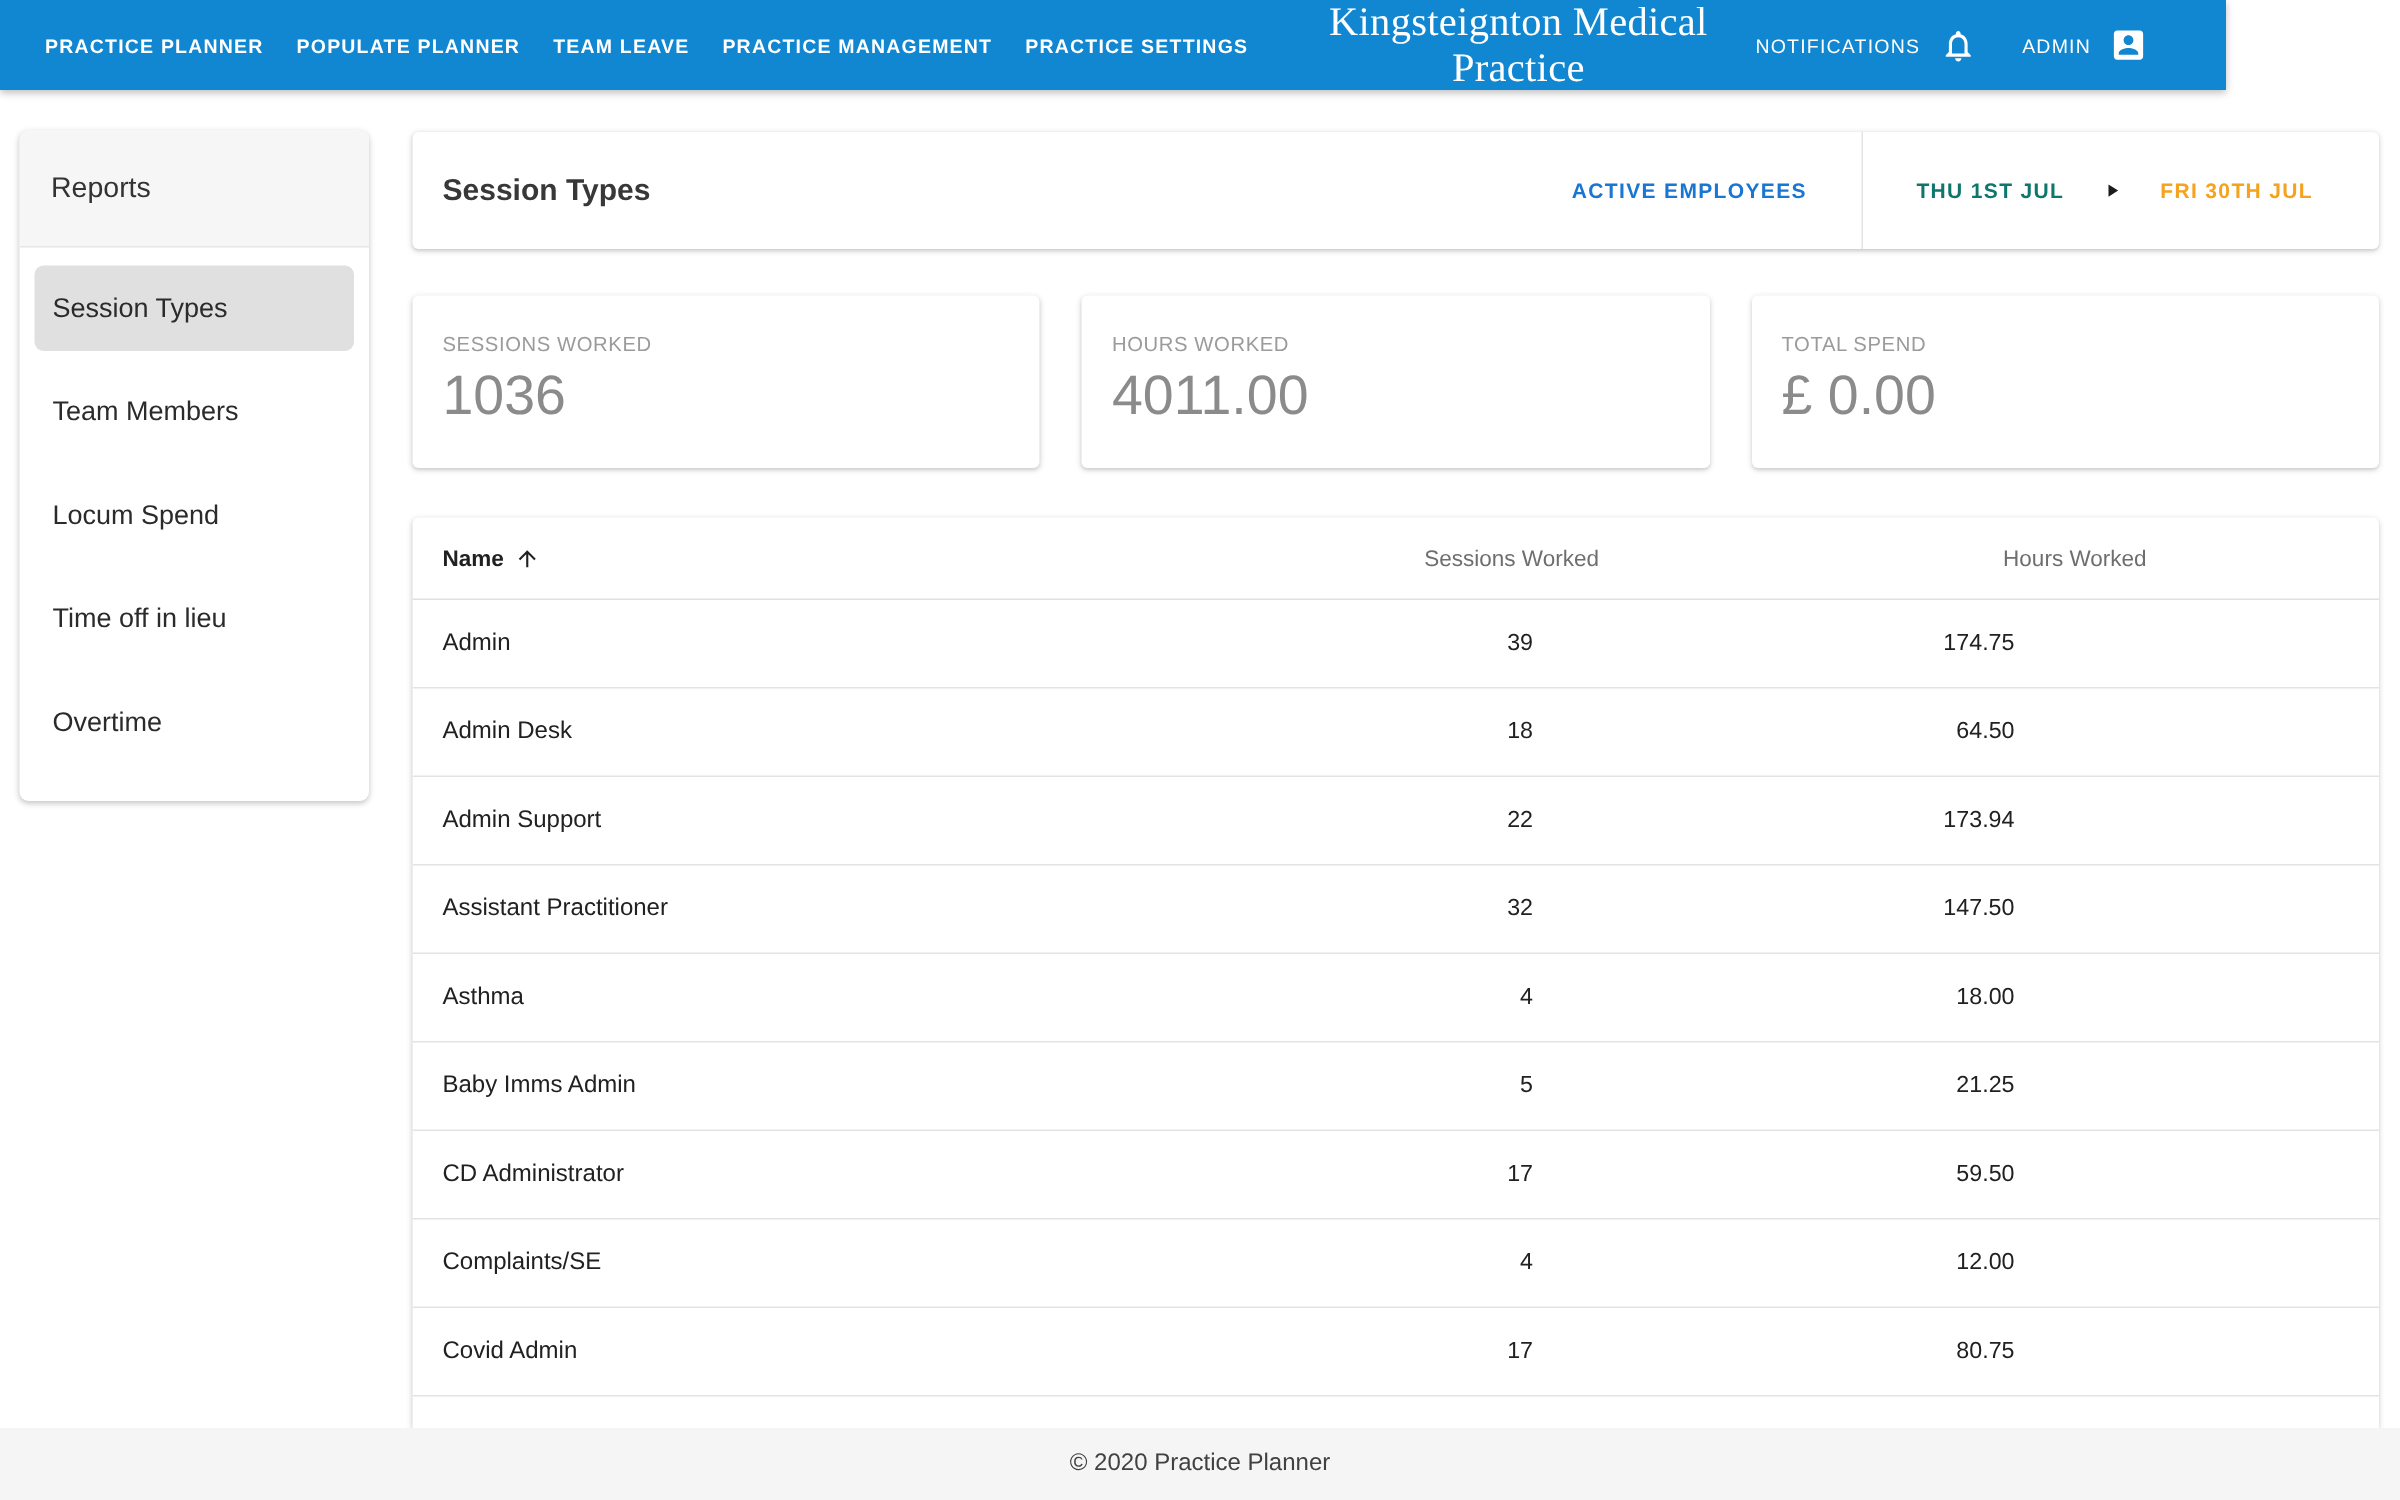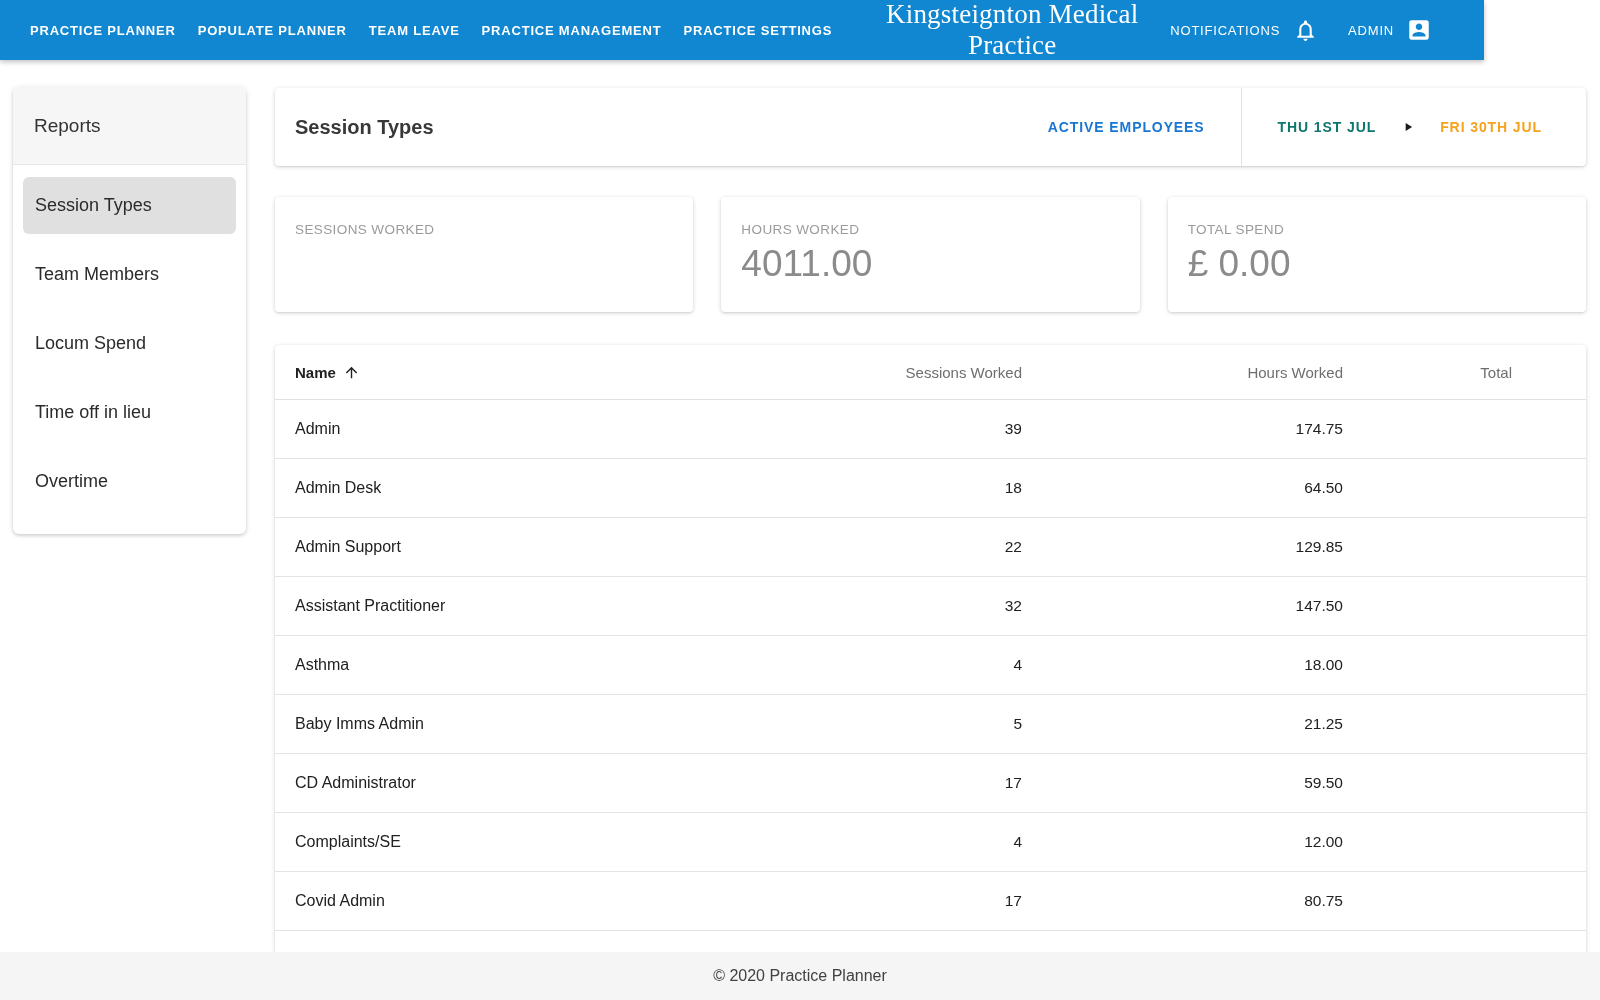--- a/index.html
+++ b/index.html
@@ -95,21 +95,21 @@
   .table-card {
     position:absolute; left:275px; top:345px; width:1311px; height:607px;
     background:#fff; border-radius:4px 4px 0 0;
     box-shadow:0 1px 4px rgba(0,0,0,.16), 0 1px 2px rgba(0,0,0,.08);
     overflow:hidden; z-index:3;
   }
   .tbl-row {
     display:grid; grid-template-columns:547px 200px 321px 169px;
     padding-right:74px; align-items:center;
   }
-  .tbl-head { height:55px; border-bottom:1px solid #e0e0e0; }
+  .tbl-head { height:55px; border-bottom:1px solid #e0e0e0;gap:44px; }
   .tbl-head .cell { font-size:15px; color:#6e6e6e; }
   .tbl-head .cell-name { font-weight:700; color:#212121; display:flex; align-items:center; }
   .tbl-body .tbl-row { height:59px; border-bottom:1px solid #e3e3e3; }
   .cell { padding-left:20px; font-size:16px; color:#212121; }
   .cell-num { text-align:right; padding-left:0; font-size:15.5px; }
   .sort-arrow { width:17px; height:17px; margin-left:7px; fill:#212121; }
 
   
   .footer {
     position:absolute; left:0; top:952px; width:1600px; height:48px;
@@ -167,20 +167,21 @@
     <svg class="date-sep" viewBox="0 0 24 24">
         <path d="M8 5v14l11-7z"></path>
       </svg>
     <span style="color:#f5a21d">FRI 30TH JUL</span>
   </div>
 </section>
 
 <section class="stats-row">
   <div class="stat-card">
     <div class="stat-label">SESSIONS WORKED</div>
+    <div class="stat-value">1036</div>
   </div>
   <div class="stat-card">
     <div class="stat-label">HOURS WORKED</div>
     <div class="stat-value">4011.00</div>
   </div>
   <div class="stat-card">
     <div class="stat-label">TOTAL SPEND</div>
     <div class="stat-value">£ 0.00</div>
   </div>
 </section>
@@ -207,21 +208,21 @@
     </div>
     <div class="tbl-row">
       <div class="cell">Admin Desk</div>
       <div class="cell cell-num">18</div>
       <div class="cell cell-num">64.50</div>
       <div class="cell cell-num"></div>
     </div>
     <div class="tbl-row">
       <div class="cell">Admin Support</div>
       <div class="cell cell-num">22</div>
-      <div class="cell cell-num">129.85</div>
+      <div class="cell cell-num">173.94</div>
       <div class="cell cell-num"></div>
     </div>
     <div class="tbl-row">
       <div class="cell">Assistant Practitioner</div>
       <div class="cell cell-num">32</div>
       <div class="cell cell-num">147.50</div>
       <div class="cell cell-num"></div>
     </div>
     <div class="tbl-row">
       <div class="cell">Asthma</div>

